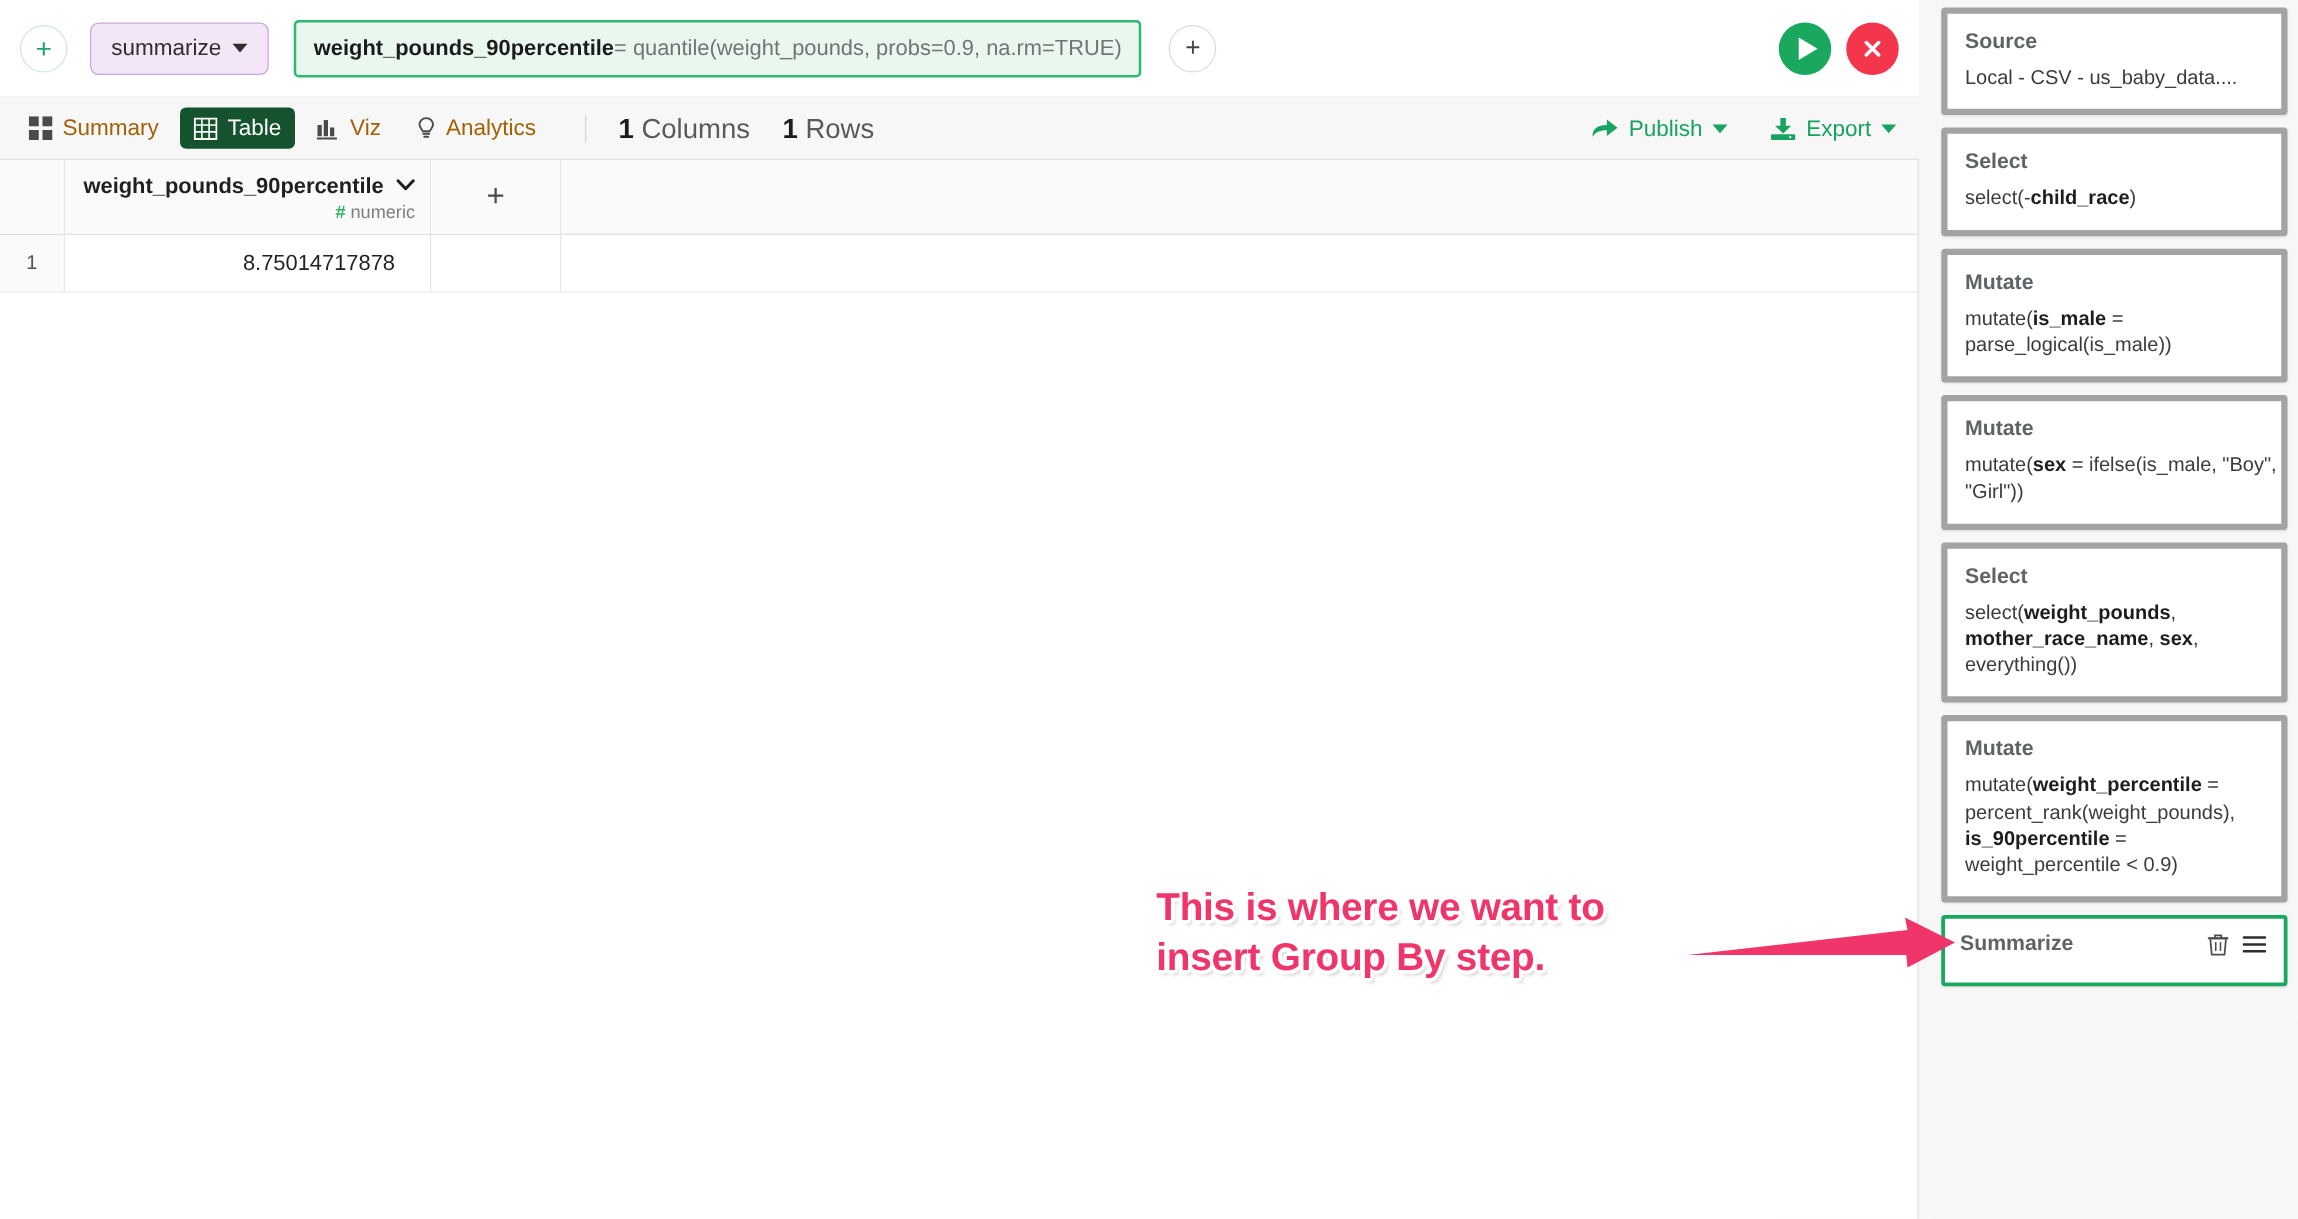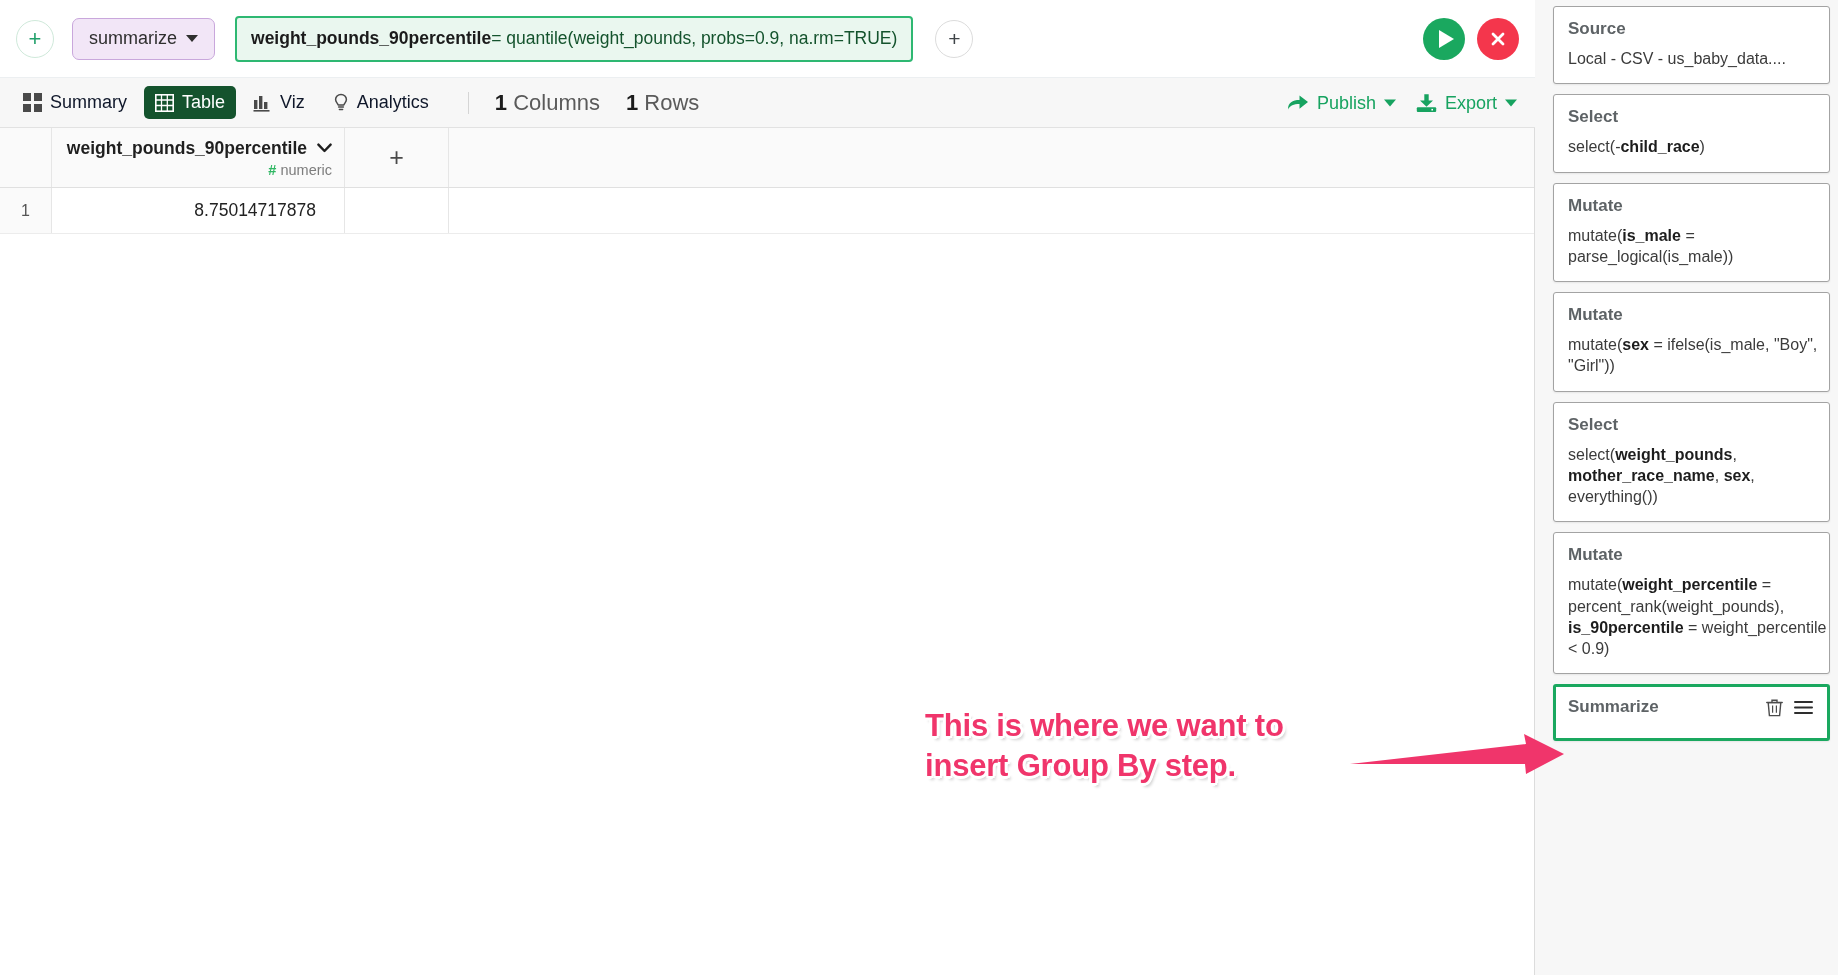--- a/index.html
+++ b/index.html
@@ -37,21 +37,21 @@
     border-top:7px solid currentColor;
   }
 
   .formula-box {
     margin-left:20px; height:46px; flex:0 0 auto; max-width:700px;
     background:#eaf7ef; border:2px solid #2eb872; border-radius:4px;
     display:flex; align-items:center; padding:0 14px;
     font-size:17.5px; white-space:nowrap; overflow:hidden; cursor:text;
   }
   .formula-box b { font-weight:bold; color:#1b1b1b; }
-  .formula-box span.rest { color:#14532d; }
+  .formula-box span.rest { color:#737373; }
 
   .add-after { margin-left:22px; }
 
   .run-group {
     position:absolute; right:16px; top:50%; transform:translateY(-50%);
     display:flex; gap:12px;
   }
   .run-btn, .stop-btn {
     width:42px; height:42px; border-radius:50%;
     display:flex; align-items:center; justify-content:center; cursor:pointer;
@@ -64,30 +64,30 @@
   }
 
   
   #tabbar {
     position:absolute; left:0; top:78px; width:1535px; height:50px;
     background:#f7f7f7; display:flex; align-items:center; padding:0 12px;
     border-bottom:1px solid #e2e2e2;
   }
   .tab {
     display:flex; align-items:center; gap:8px; padding:6px 11px;
-    font-size:18px; color:#0f172a; border-radius:5px; cursor:pointer;
+    font-size:18px; color:#a16207; border-radius:5px; cursor:pointer;
     margin-right:6px; white-space:nowrap;
   }
   .tab.active { background:#14532d; color:#fff; }
   .meta { font-size:22px; color:#5a5a5a; margin-left:26px; white-space:nowrap; }
   .meta b { color:#1c1c1c; font-weight:bold; }
   .tabbar-sep { width:1px; height:22px; background:#d5d5d5; margin-left:22px; }
   .right-actions {
     position:absolute; right:18px; top:50%; transform:translateY(-50%);
-    display:flex; align-items:flex-end; gap:20px;
+    display:flex; align-items:flex-end; gap:34px;
   }
   .gaction {
     display:flex; align-items:center; gap:8px; color:#17a360;
     font-size:18px; cursor:pointer; white-space:nowrap;
   }
 
   
   #grid {
     position:absolute; left:0; top:128px; width:1535px; height:847px;
     background:#fff; overflow:hidden;
@@ -126,21 +126,21 @@
   .grid-right-edge {
     position:absolute; left:1534px; top:128px; width:1px; height:847px; background:#dcdcdc;
   }
 
   
   #sidebar {
     position:absolute; left:1545px; top:0; width:293px; height:975px;
     background:#f7f7f7; padding:6px 8px 0 8px; overflow:hidden;
   }
   .step-card {
-    background:#fff; border:1px solid #a3a3a3; border-radius:3px;
+    background:#fff; border:5px solid #a3a3a3; border-radius:3px;
     box-shadow:0 1px 2px rgba(0,0,0,0.07);
     padding:12px 2px 14px 14px; margin-bottom:10px; position:relative;
   }
   .step-card.highlight {
     border:3px solid #1aa85f; padding:10px 12px 12px 12px;
   }
   .step-title {
     font-size:17px; font-weight:bold; color:#5e6366; margin-bottom:9px;
   }
   .step-body {

